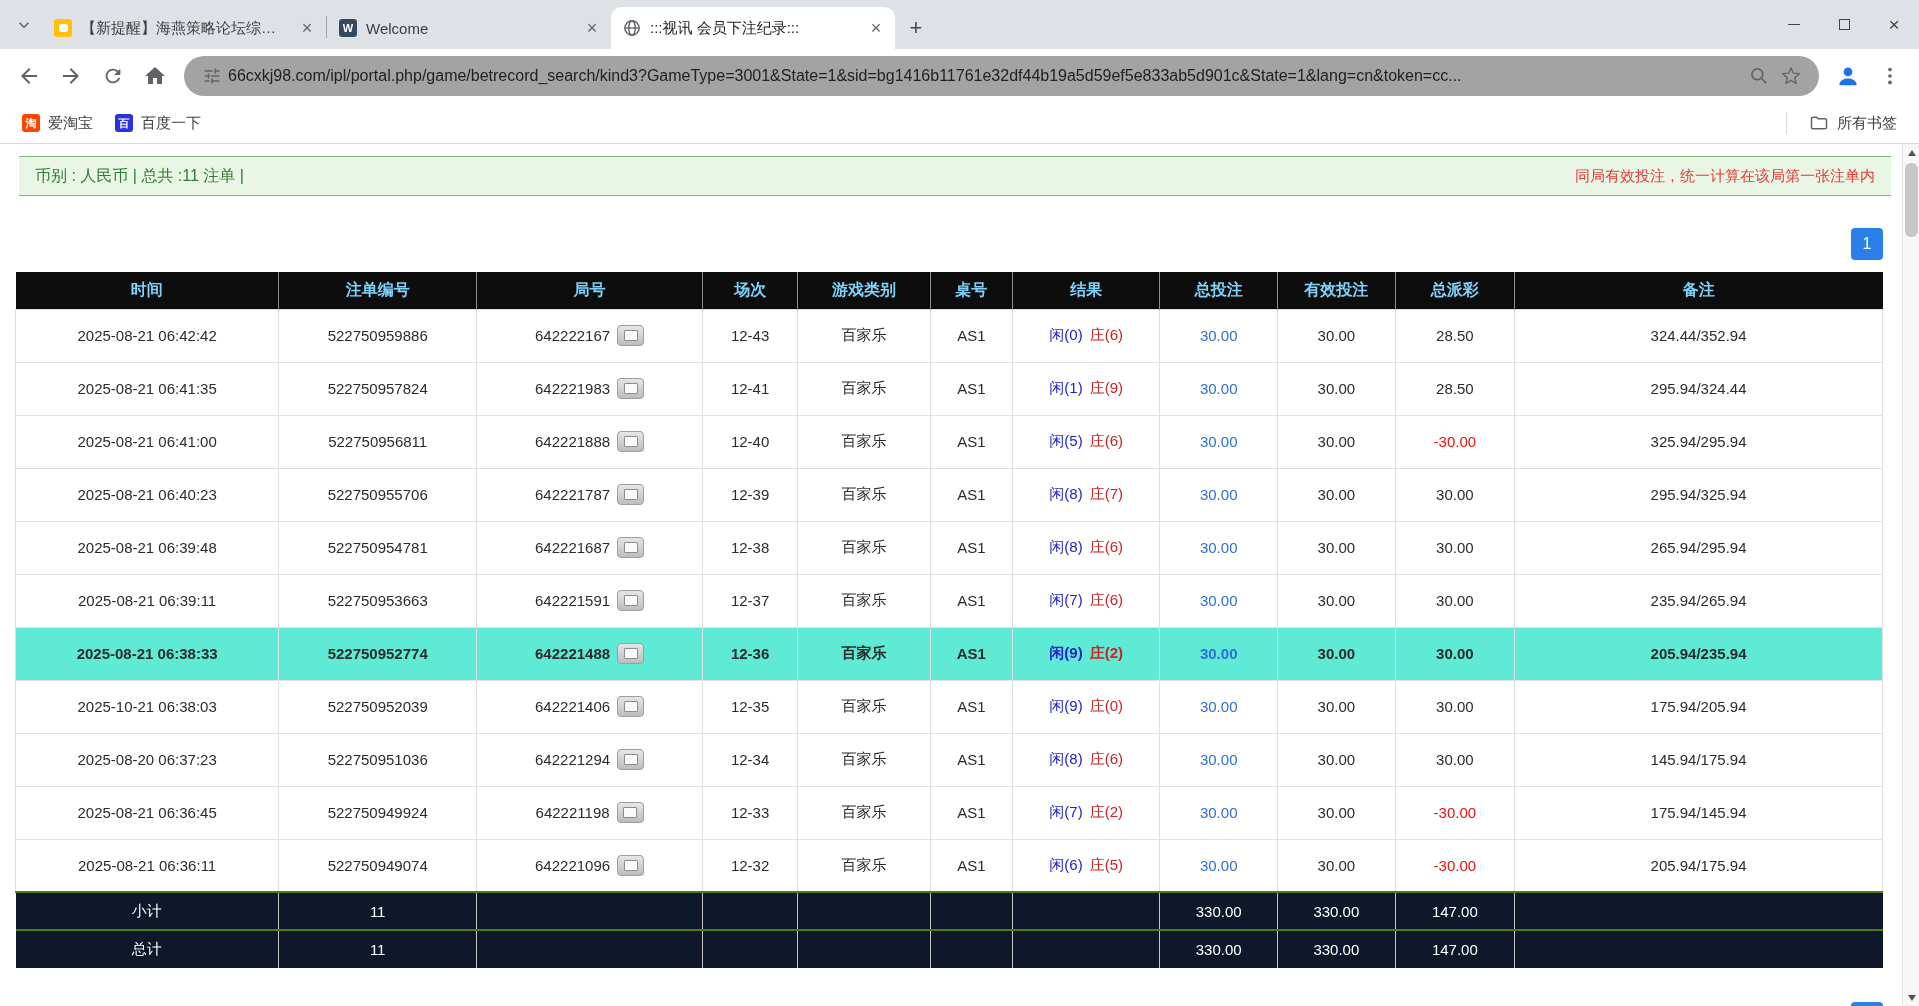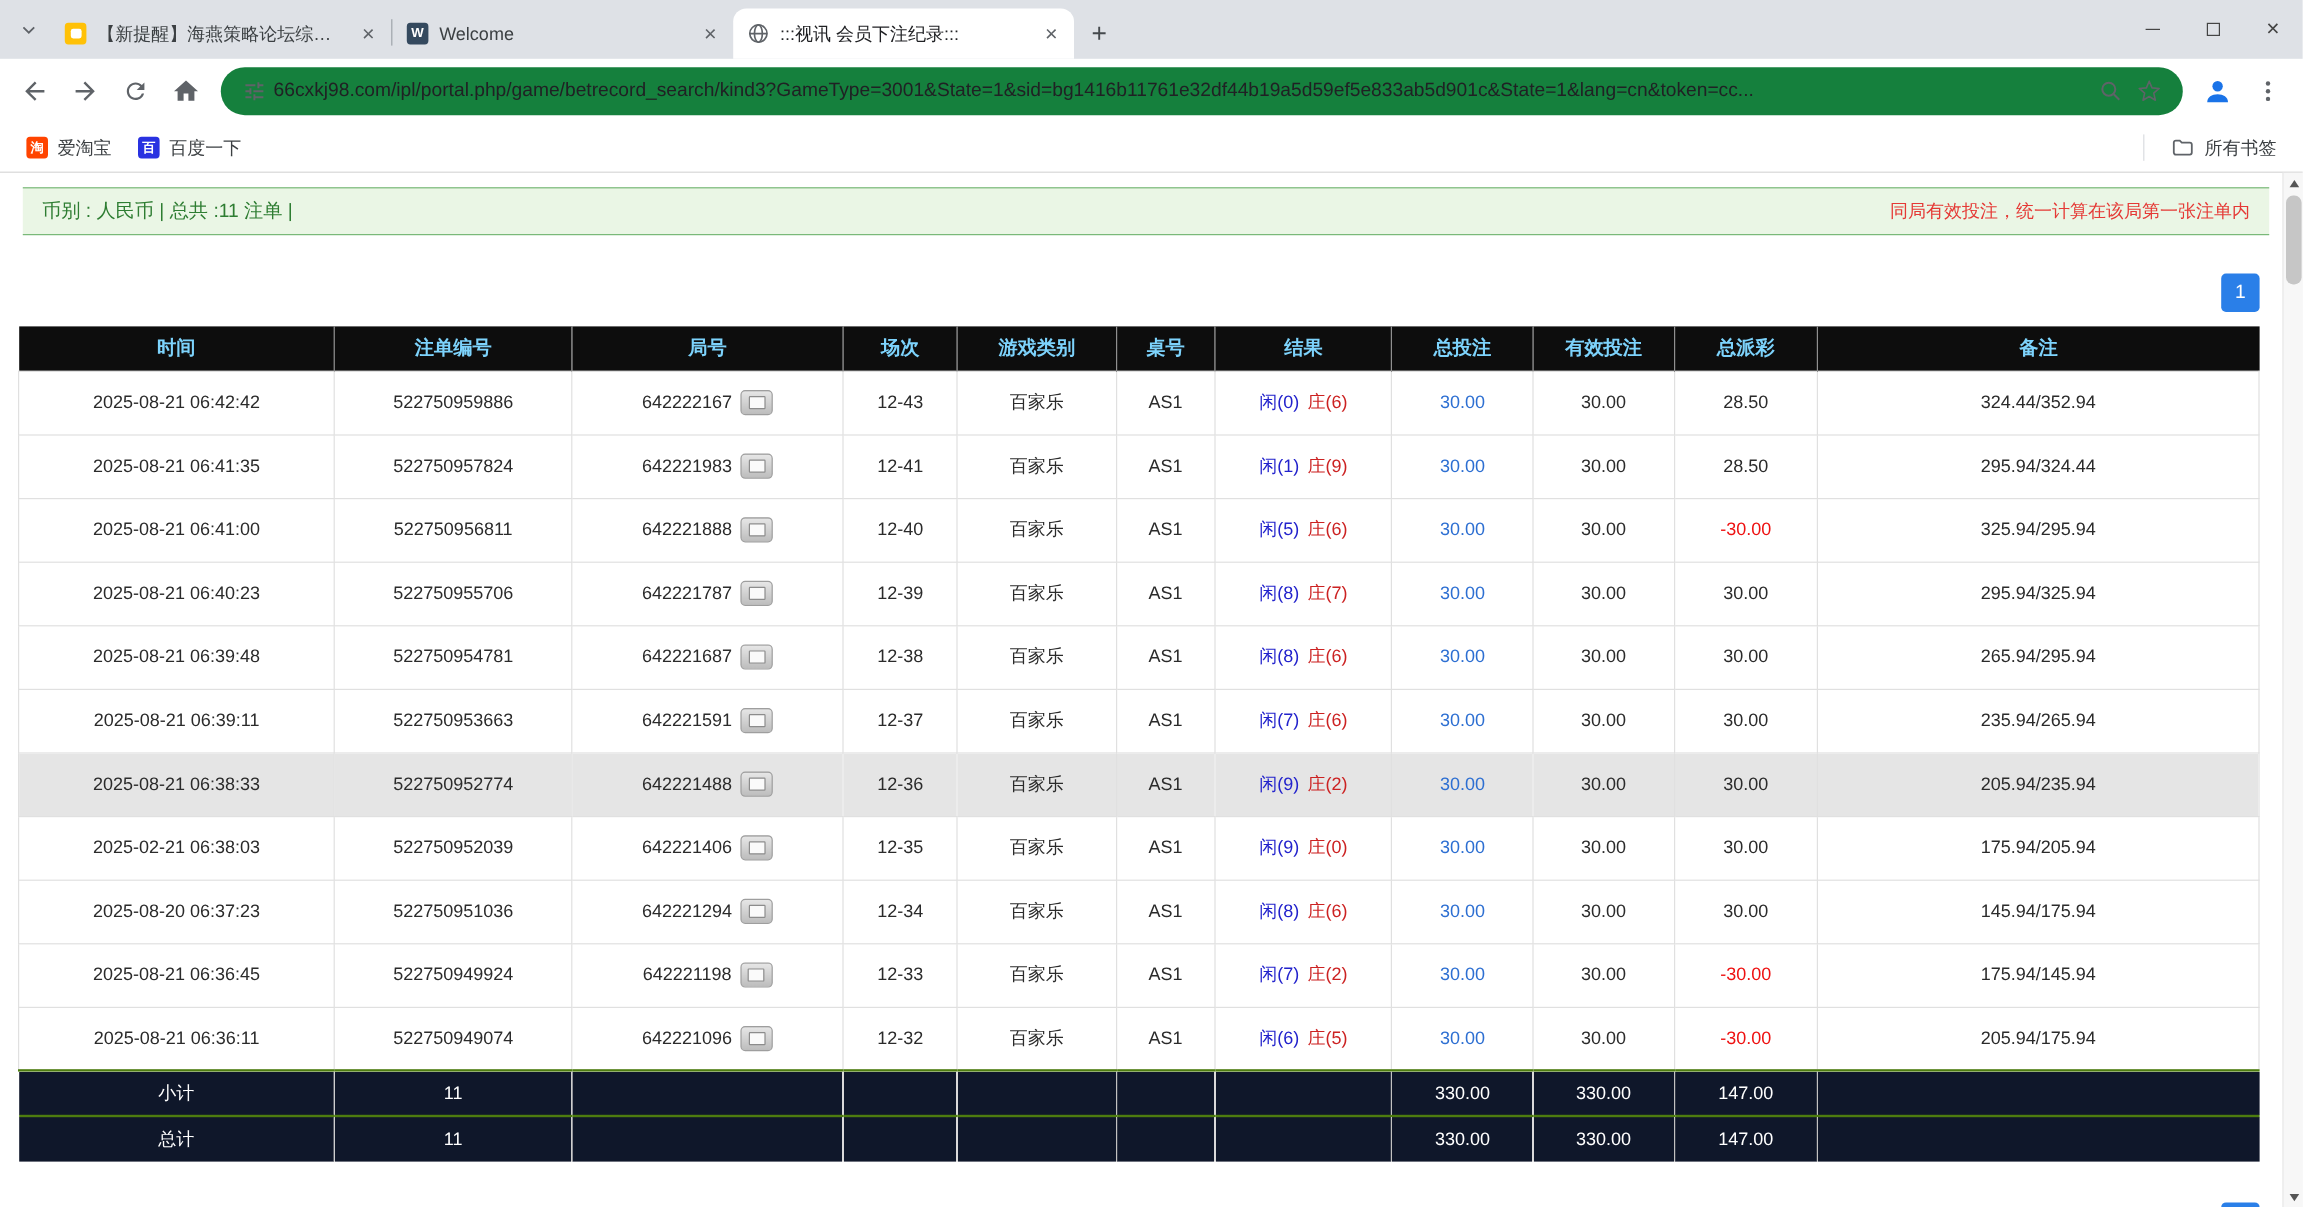--- a/index.html
+++ b/index.html
@@ -23,21 +23,21 @@
   .win-controls { position:absolute; right:0; top:0; height:49px; display:flex; }
   .win-btn { width:50px; height:49px; display:flex; align-items:center; justify-content:center; cursor:pointer; }
   .min-glyph { width:12px; height:1.6px; background:#444; display:block; }
   .max-glyph { width:11px; height:11px; border:1.6px solid #444; display:block; }
   .close-glyph { font-size:19px; color:#444; line-height:1; }
 
   
   .toolbar { height:54px; background:#fff; display:flex; align-items:center; padding:0 10px; gap:4px; }
   .tb-icon { width:38px; height:38px; border-radius:50%; display:flex; align-items:center; justify-content:center;
              cursor:pointer; flex:0 0 38px; }
-  .omnibox { flex:1; height:40px; background:#15803d; border-radius:20px; margin:0 6px; display:flex;
+  .omnibox { flex:1; height:40px; background:#a3a3a3; border-radius:20px; margin:0 6px; display:flex;
              align-items:center; padding:0 12px; min-width:0; }
   .omni-url { flex:1; font-size:16px; color:#202124; white-space:nowrap; overflow:hidden; }
   .omni-icon { width:32px; height:32px; display:flex; align-items:center; justify-content:center; cursor:pointer; flex:0 0 32px; }
 
   
   .bookmarks-bar { height:41px; background:#fff; border-bottom:1px solid #d7d7d7; display:flex; align-items:center;
                    padding:0 14px; gap:6px; }
   .bm-item { display:flex; align-items:center; gap:8px; padding:5px 8px; border-radius:8px; cursor:pointer;
              font-size:15px; color:#3c4043; }
   .bm-icon { width:18px; height:18px; border-radius:3px; display:flex; align-items:center; justify-content:center;
@@ -57,21 +57,21 @@
               display:flex; align-items:center; justify-content:center; cursor:pointer; }
   .page-btn.partial { position:absolute; right:19px; bottom:-16px; }
 
   
   .bet-table { border-collapse:collapse; table-layout:fixed; width:1868px; margin:12px 0 0 15px; }
   .bet-table th { background:#0d0d0d; color:#7dd3fc; font-size:16px; font-weight:bold; height:37px;
                   border-right:1px solid #8f8f8f; }
   .bet-table th:last-child { border-right:none; }
   .bet-table td { height:53px; text-align:center; font-size:15px; color:#2b2b2b; border:1px solid #e0e0e0;
                   background:#fff; overflow:hidden; }
-  tr.highlight td { background:#e5e5e5; }
+  tr.highlight td { background:#5eead4;font-weight:bold; }
   .footer-row td { background:#0f172a; color:#fff; height:38px; border:none; border-right:1px solid #c2c2c2;
                    border-top:2px solid #4d7c0f; font-size:15px; }
   .footer-row td:last-child { border-right:none; }
   .res-player { color:#2222cc; margin-right:7px; }
   .res-banker { color:#cc2222; }
   .amt-blue { color:#2d6fd2; }
   .neg { color:#ee1111; }
   .round-wrap { display:inline-flex; align-items:center; }
   .round-icon { display:inline-flex; width:27px; height:21px; background:linear-gradient(#e6e6e6,#bdbdbd);
                 border:1px solid #9e9e9e; border-radius:4px; align-items:center; justify-content:center;
@@ -386,21 +386,21 @@
     <td><span>AS1</span></td>
     <td>
       <span class="res-player">闲(9)</span><span class="res-banker">庄(2)</span>
     </td>
     <td><span class="amt-blue">30.00</span></td>
     <td><span>30.00</span></td>
     <td><span>30.00</span></td>
     <td><span>205.94/235.94</span></td>
   </tr>
         <tr class="data-row">
-    <td><span>2025-02-21 06:38:03</span></td>
+    <td><span>2025-10-21 06:38:03</span></td>
     <td><span>522750952039</span></td>
     <td>
       <span class="round-wrap">
         <span>642221406</span>
         <span class="round-icon"></span>
       </span>
     </td>
     <td><span>12-35</span></td>
     <td><span>百家乐</span></td>
     <td><span>AS1</span></td>

